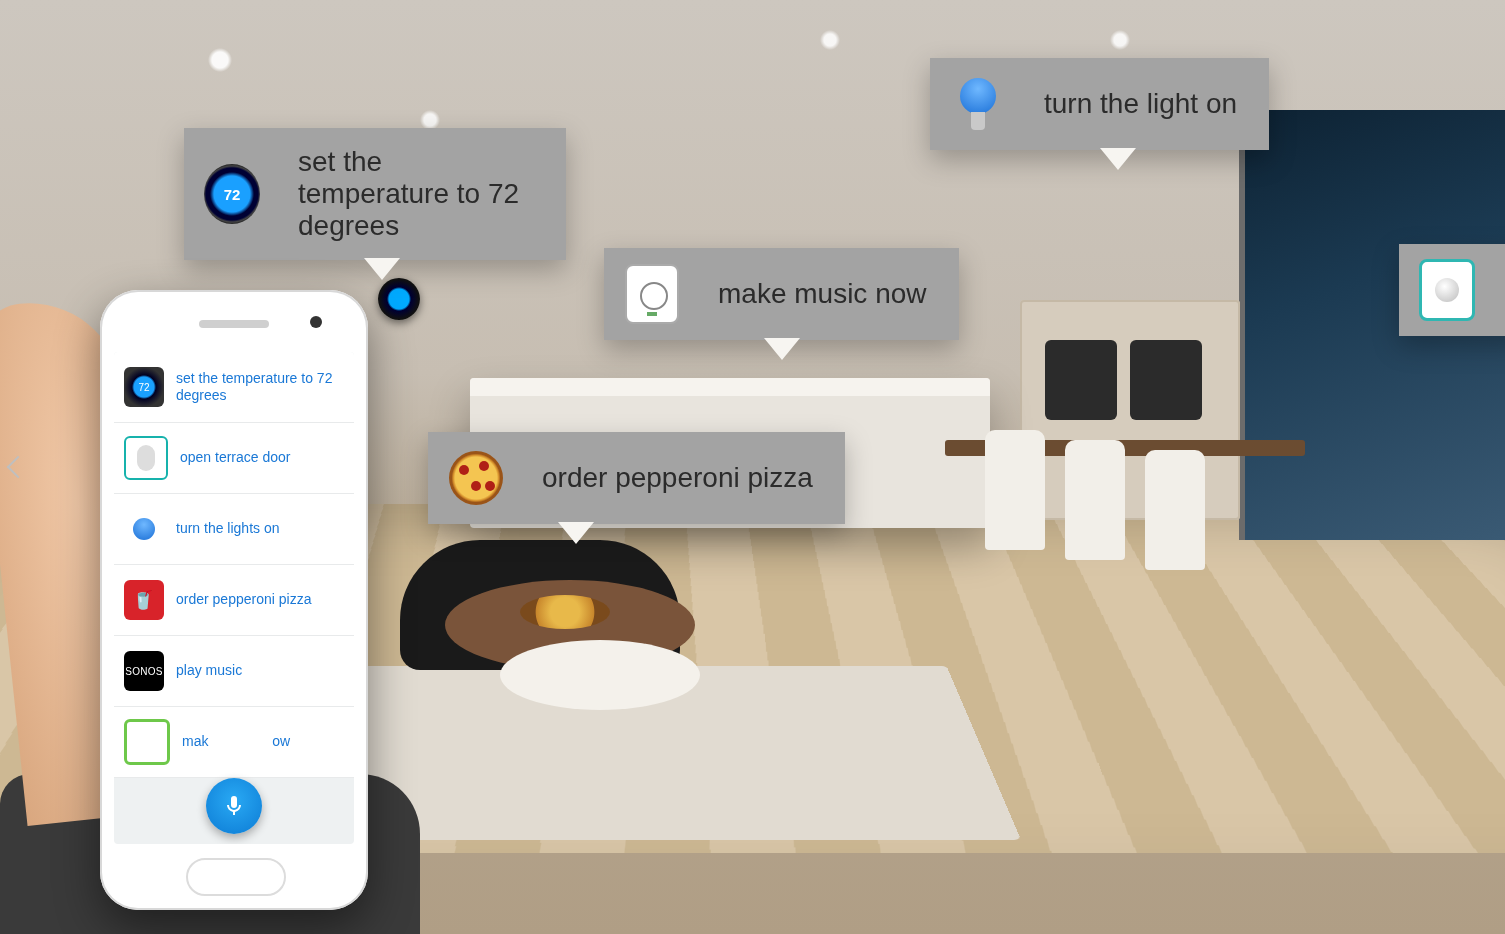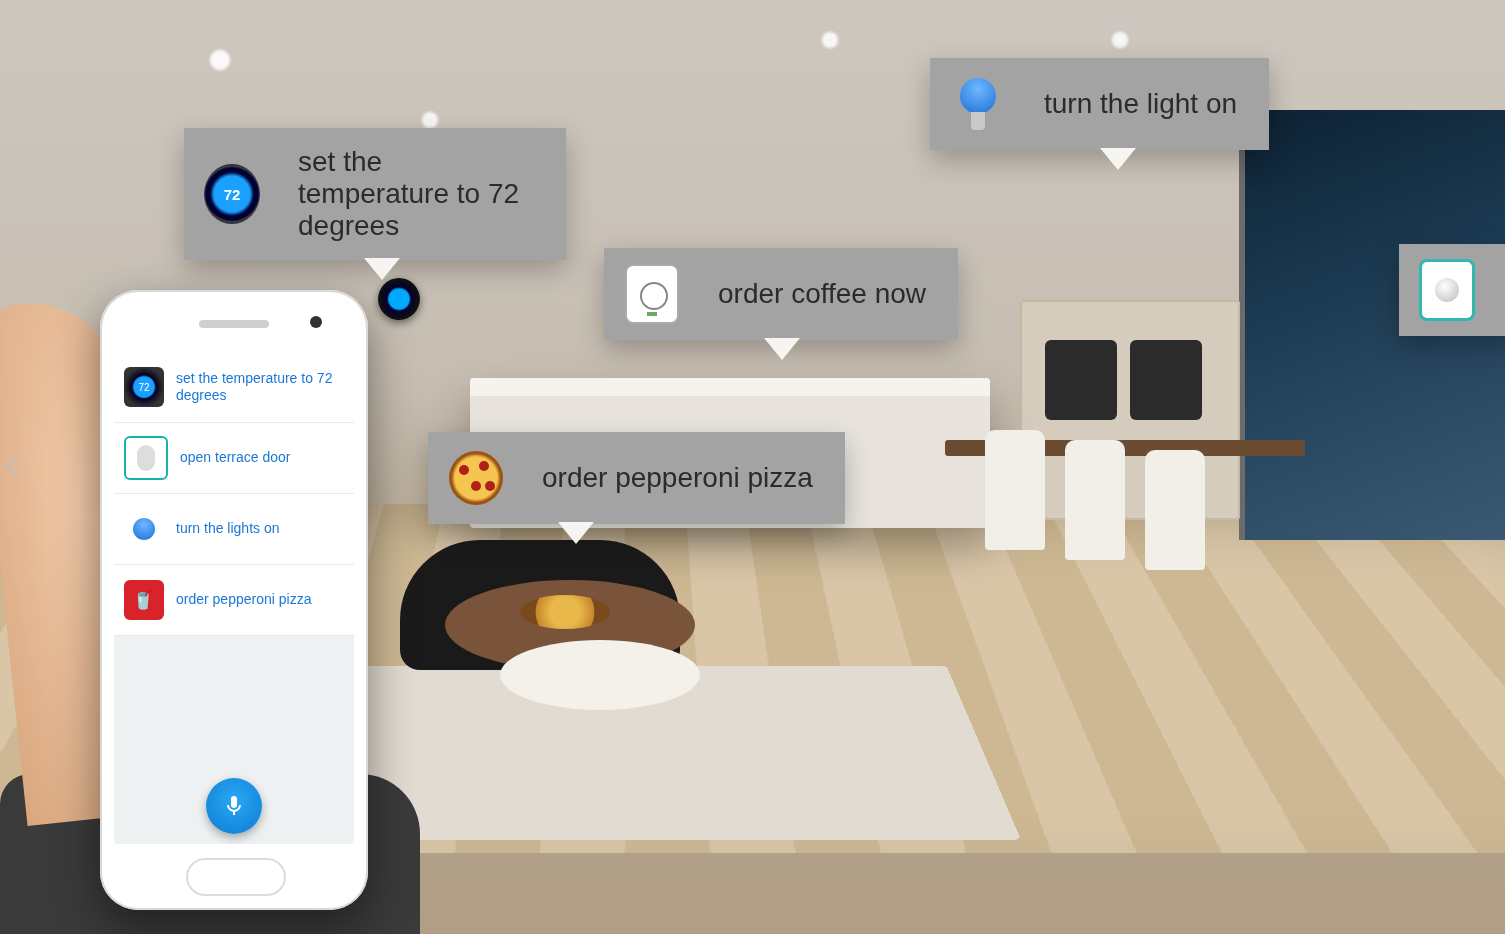--- a/index.html
+++ b/index.html
@@ -135,21 +135,21 @@
       <div class="ico-bulb"></div>
     </div>
   <div>turn the light on</div>
   <div class="tail" style="left:170px;bottom:-20px"></div>
 </div>
 
 <div class="bubble" style="left:604px;top:248px">
   <div class="b-icon">
       <div class="ico-plug"></div>
     </div>
-  <div>order coffee now</div>
+  <div>make music now</div>
   <div class="tail" style="left:160px;bottom:-20px"></div>
 </div>
 
 <div class="bubble" style="left:428px;top:432px">
   <div class="b-icon">
     <div class="ico-pizza">
         <i style="left:10px;top:14px"></i>
         <i style="left:30px;top:10px"></i>
         <i style="left:22px;top:30px"></i>
         <i style="left:36px;top:30px"></i>
@@ -193,21 +193,33 @@
         <div class="tx">turn the lights on</div>
       </div>
 
       <div class="row">
         <div class="ic ic-food">
             <span>🥤</span>
           </div>
         <div class="tx">order pepperoni pizza</div>
       </div>
 
-
+      <div class="row">
+        <div class="ic ic-sonos">SONOS</div>
+        <div class="tx">play music</div>
+      </div>
+
+      <div class="row">
+        <div class="ic ic-smart"></div>
+        <div class="tx">
+          <span>mak</span>
+          <span style="display:inline-block;width:56px"></span>
+          <span>ow</span>
+        </div>
+      </div>
 
     </div>
 
     <div class="mic">
       <svg viewBox="0 0 24 24">
           <path d="M12 14a3 3 0 0 0 3-3V5a3 3 0 0 0-6 0v6a3 3 0 0 0 3 3zm5-3a5 5 0 0 1-10 0H5a7 7 0 0 0 6 6.92V21h2v-3.08A7 7 0 0 0 19 11z"></path>
         </svg>
     </div>
 
   </div>

